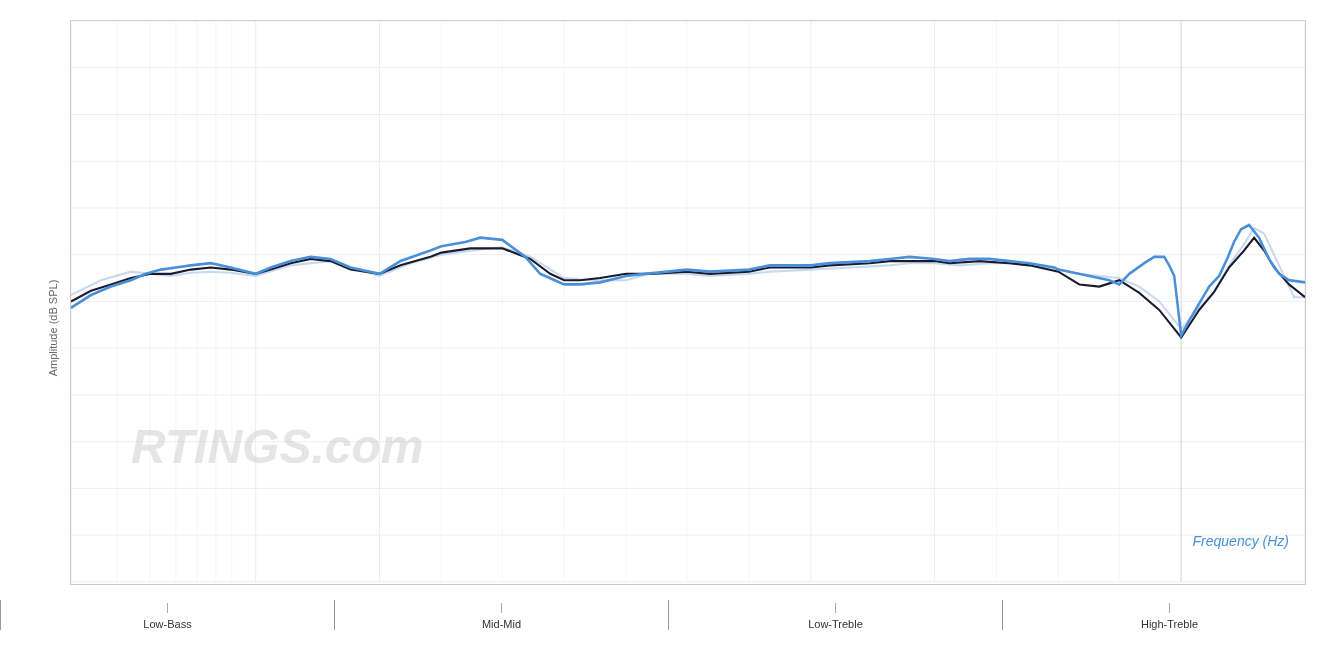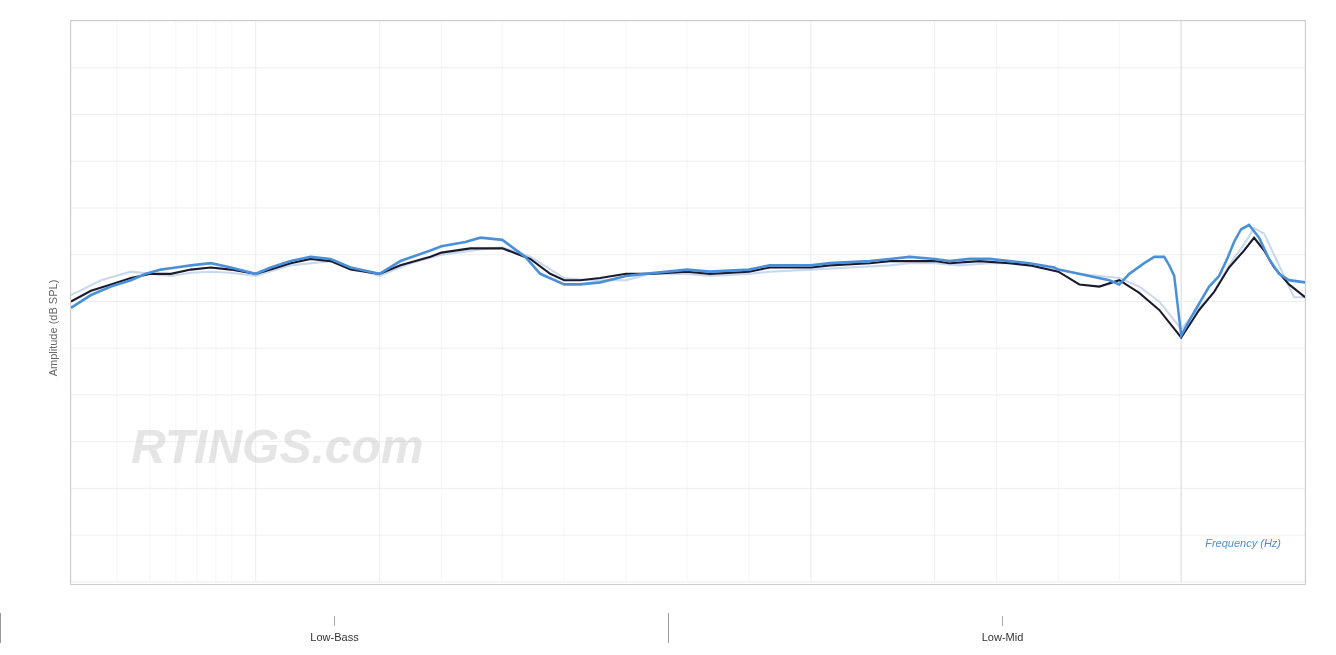--- a/index.html
+++ b/index.html
@@ -28,45 +28,45 @@
       position: absolute;
       left: 5px;
       top: 50%;
       transform: translateY(-50%) rotate(-90deg);
       font-size: 11px;
       color: #666;
       white-space: nowrap;
     }
     .x-axis-label {
       position: absolute;
-      right: 24px;
+      right: 16px;
       bottom: 35px;
-      font-size: 11px;
+      font-size: 14px;
       color: #4a90d9;
       font-style: italic;
     }
     .watermark {
       position: absolute;
       left: 60px;
       bottom: 110px;
       font-size: 48px;
       font-weight: bold;
       color: rgba(180,180,180,0.35);
       font-style: italic;
       pointer-events: none;
       z-index: 1;
     }
     .frequency-bands {
       position: absolute;
-      bottom: 12px;
+      bottom: 0;
       left: 0;
       right: 0;
       height: 60px;
       display: flex;
-      align-items: flex-end;
+      align-items: flex-start;
       padding-top: 5px;
     }
     .band-label {
       flex: 1;
       text-align: center;
       font-size: 11px;
       color: #333;
       border-left: 1px solid #999;
       padding-top: 18px;
       position: relative;
@@ -374,17 +374,23 @@
     <div class="watermark">RTINGS.com</div>
 
     <div class="x-axis-label">Frequency (Hz)</div>
   </div>
 
   <div class="frequency-bands">
     <div class="band-label">
       <span>Low-Bass</span>
     </div>
     <div class="band-label">
-      <span>Low-Mid</span>
+      <span>Mid-Mid</span>
+    </div>
+    <div class="band-label">
+      <span>Low-Treble</span>
+    </div>
+    <div class="band-label">
+      <span>High-Treble</span>
     </div>
   </div>
 
 </div>
 
 </body></html>

